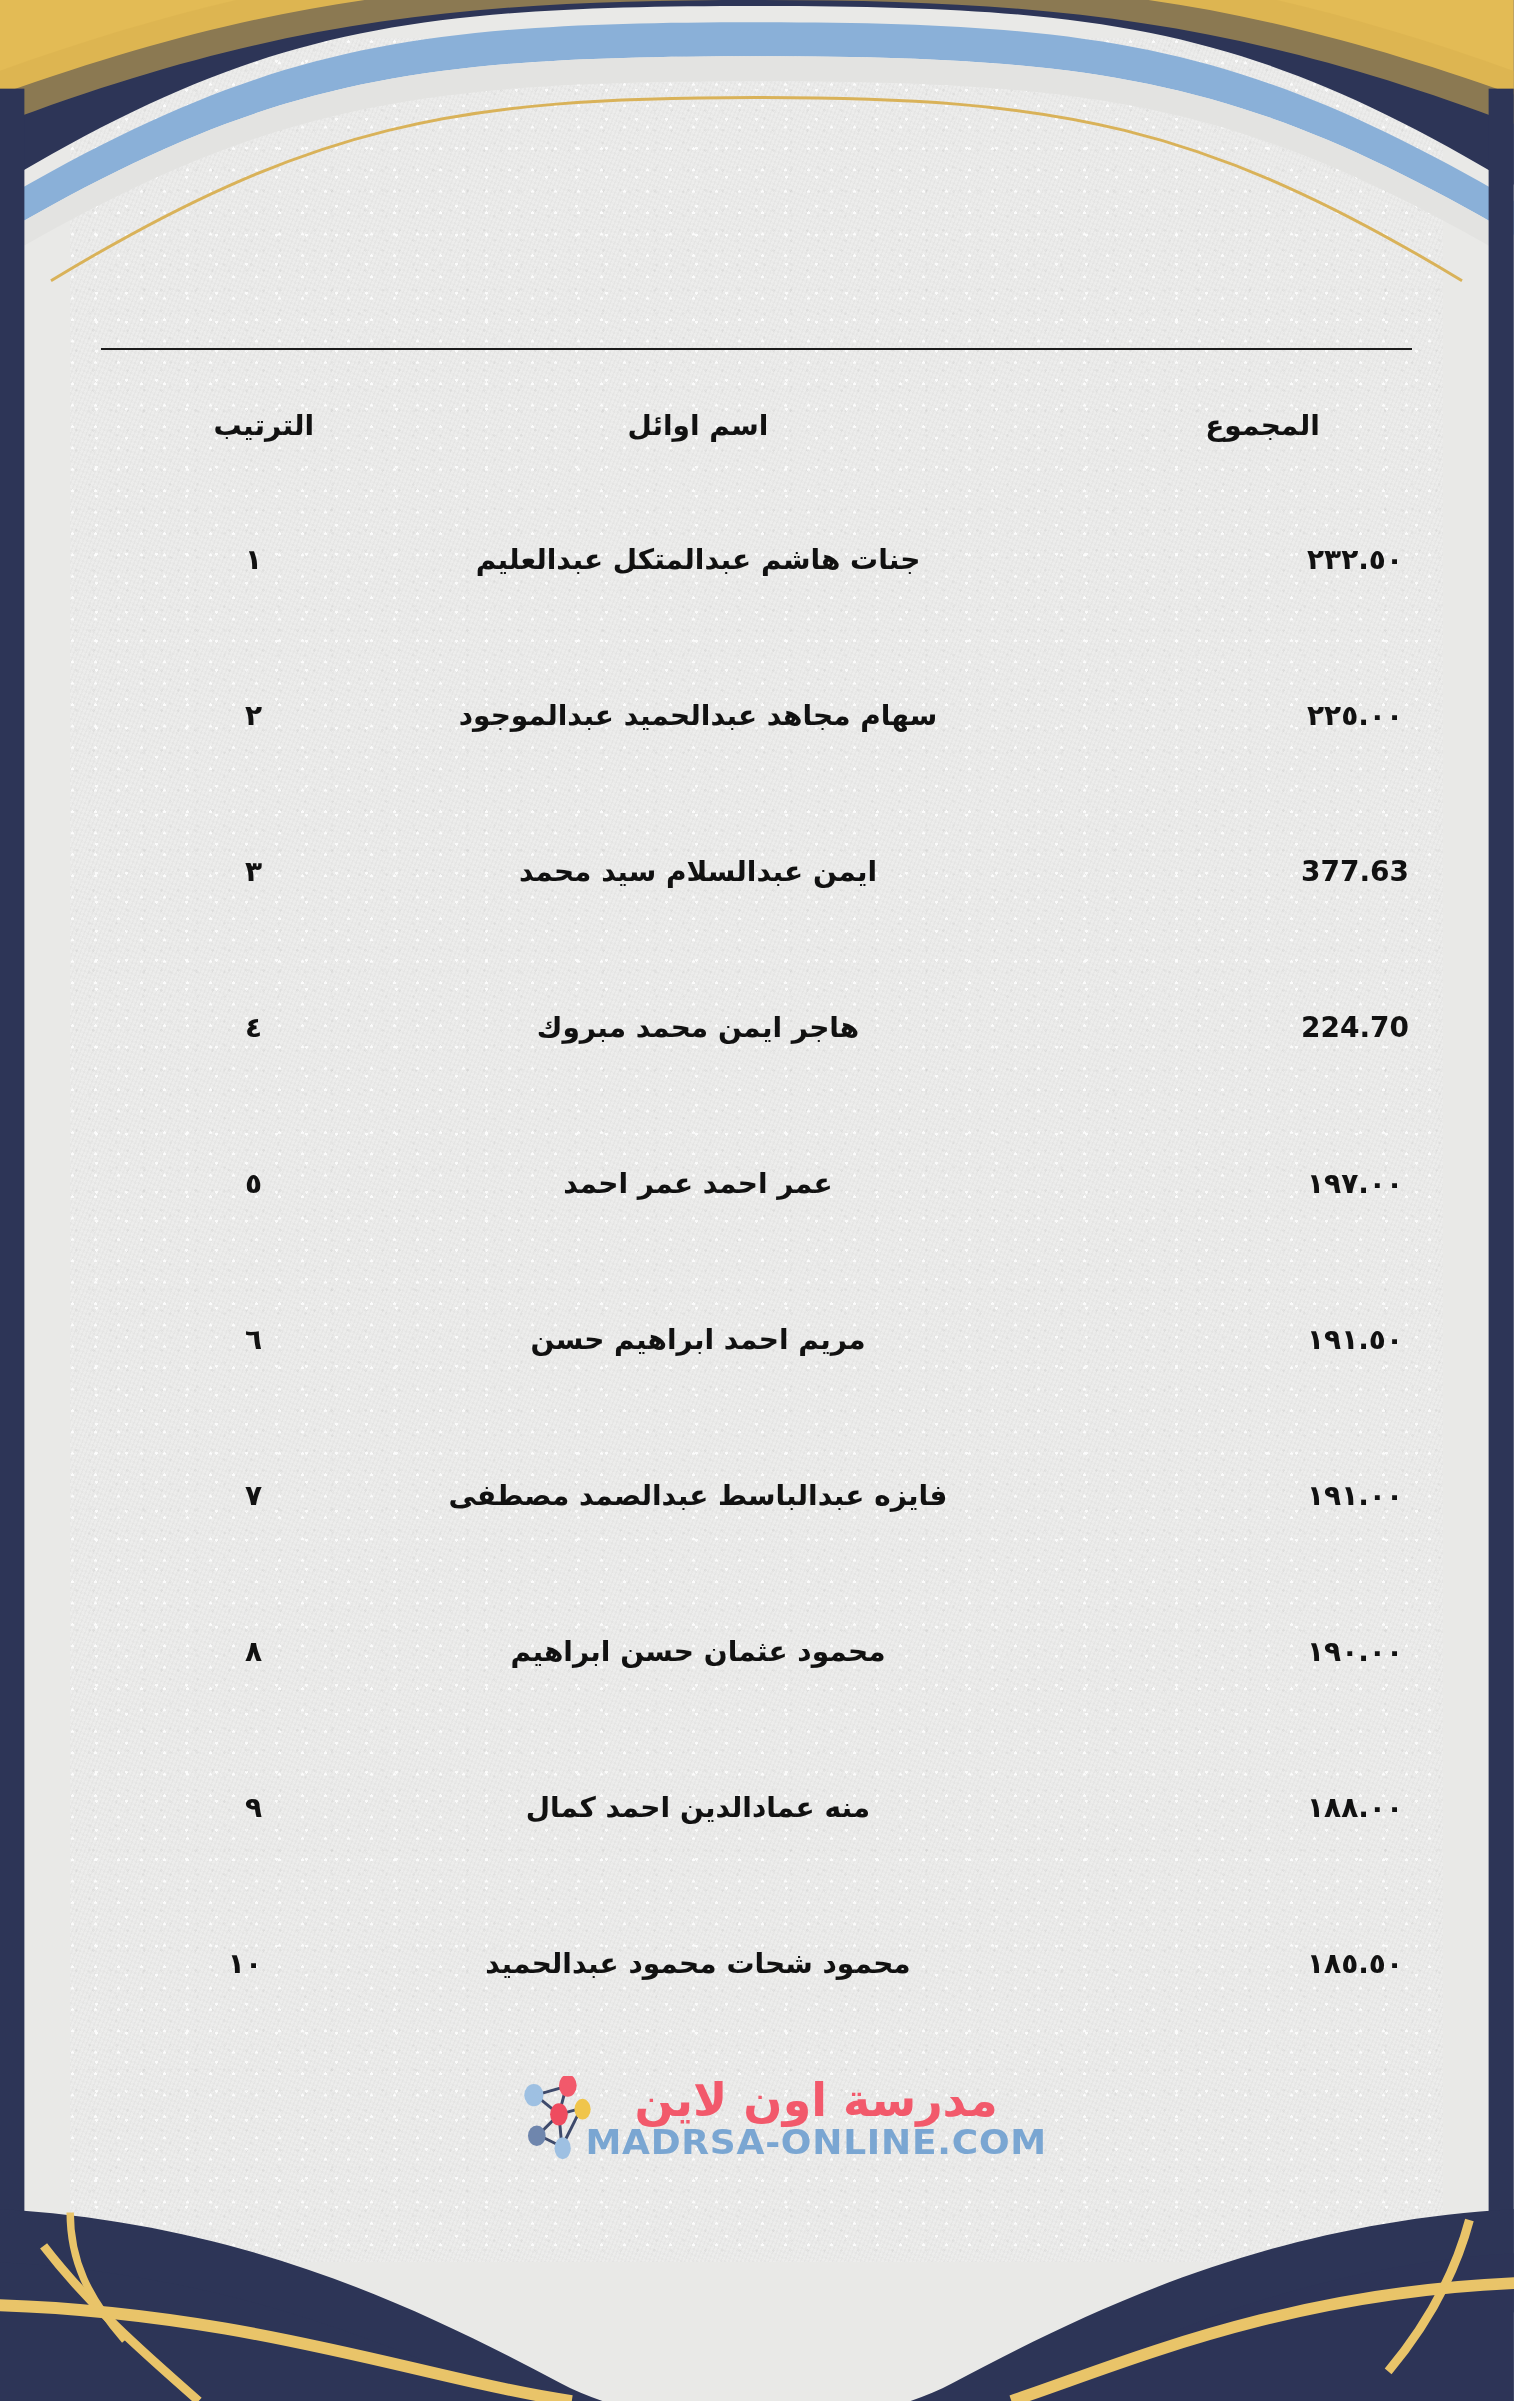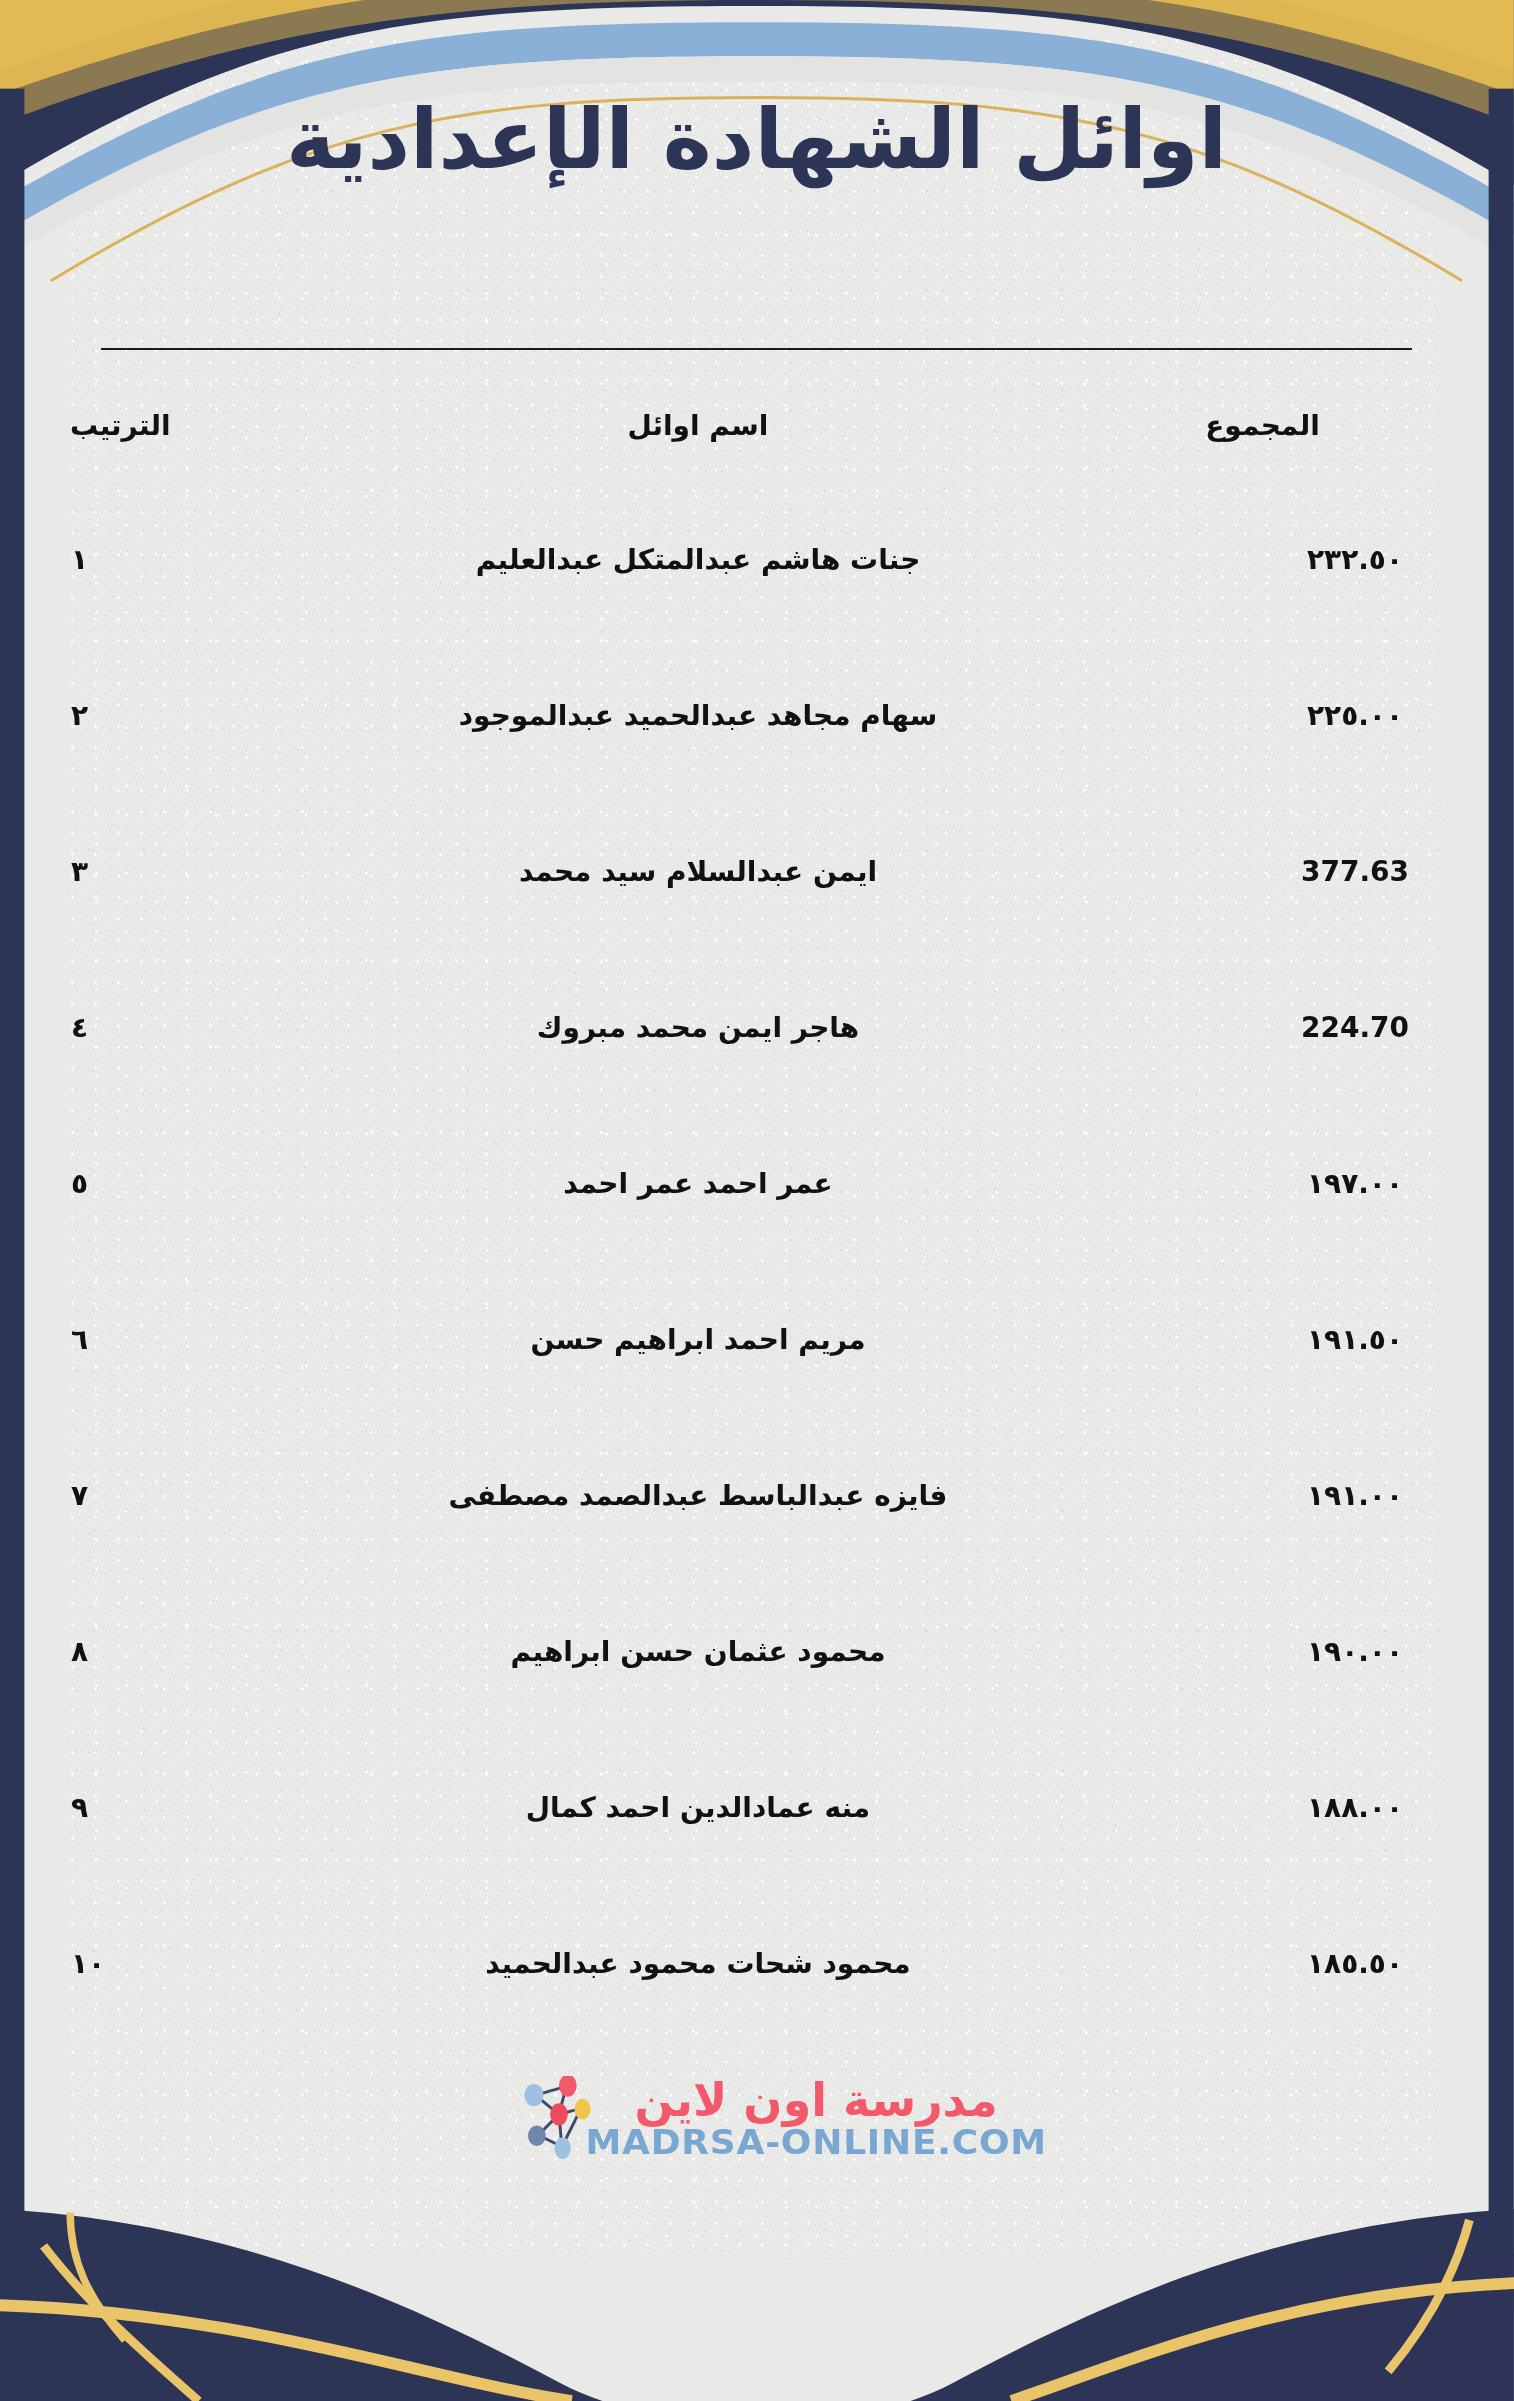--- a/index.html
+++ b/index.html
@@ -114,21 +114,21 @@
     vertical-align: middle;
     color: #111111;
   }
   table.ranks td {
     font-size: 28px;
     font-weight: 700;
     height: 154px;
     vertical-align: middle;
     color: #111111;
   }
-  th.h-rank, td.d-rank { text-align: left; padding-right: 0; }
+  th.h-rank, td.d-rank { text-align: right; padding-right: 0; }
   th.h-name, td.d-name { text-align: center; }
   th.h-total, td.d-total { text-align: center; padding-right: 0; }
 
   td.d-total, th.h-total { padding-left: 185px; margin-top: 20px; }
   th.h-rank { padding-right: 52px; }
   td.d-rank { padding-right: 52px; }
 
   
   .logo {
     position: absolute;
@@ -199,21 +199,20 @@
       <path d="M2060,3090 C1740,3102 1520,3200 1370,3250" fill="none" stroke="#e9c469" stroke-width="16"></path>
       <path d="M60,3040 C120,3118 190,3180 270,3250" fill="none" stroke="#e9c469" stroke-width="12"></path>
       <path d="M96,2995 C96,3060 120,3110 170,3168" fill="none" stroke="#e9c469" stroke-width="10"></path>
       <path d="M1990,3005 C1970,3080 1930,3150 1880,3210" fill="none" stroke="#e9c469" stroke-width="12"></path>
       <path d="M0,3005 C330,3026 560,3136 762,3250" fill="none" stroke="#e3e3e1" stroke-width="6" opacity="0.0"></path>
     </g>
   </svg>
 
   <div class="content">
 
-    <div class="title">اوائل الشهادة الإعدادية</div>
 
 
     <div style="position:absolute; top:310px; left:0; width:1373px;">
       <div class="rule" style="top:0; left:31px;"></div>
 
       <table class="ranks" style="top:3px;">
         <colgroup>
           <col class="c-total">
             <col class="c-name">
             <col class="c-rank">

